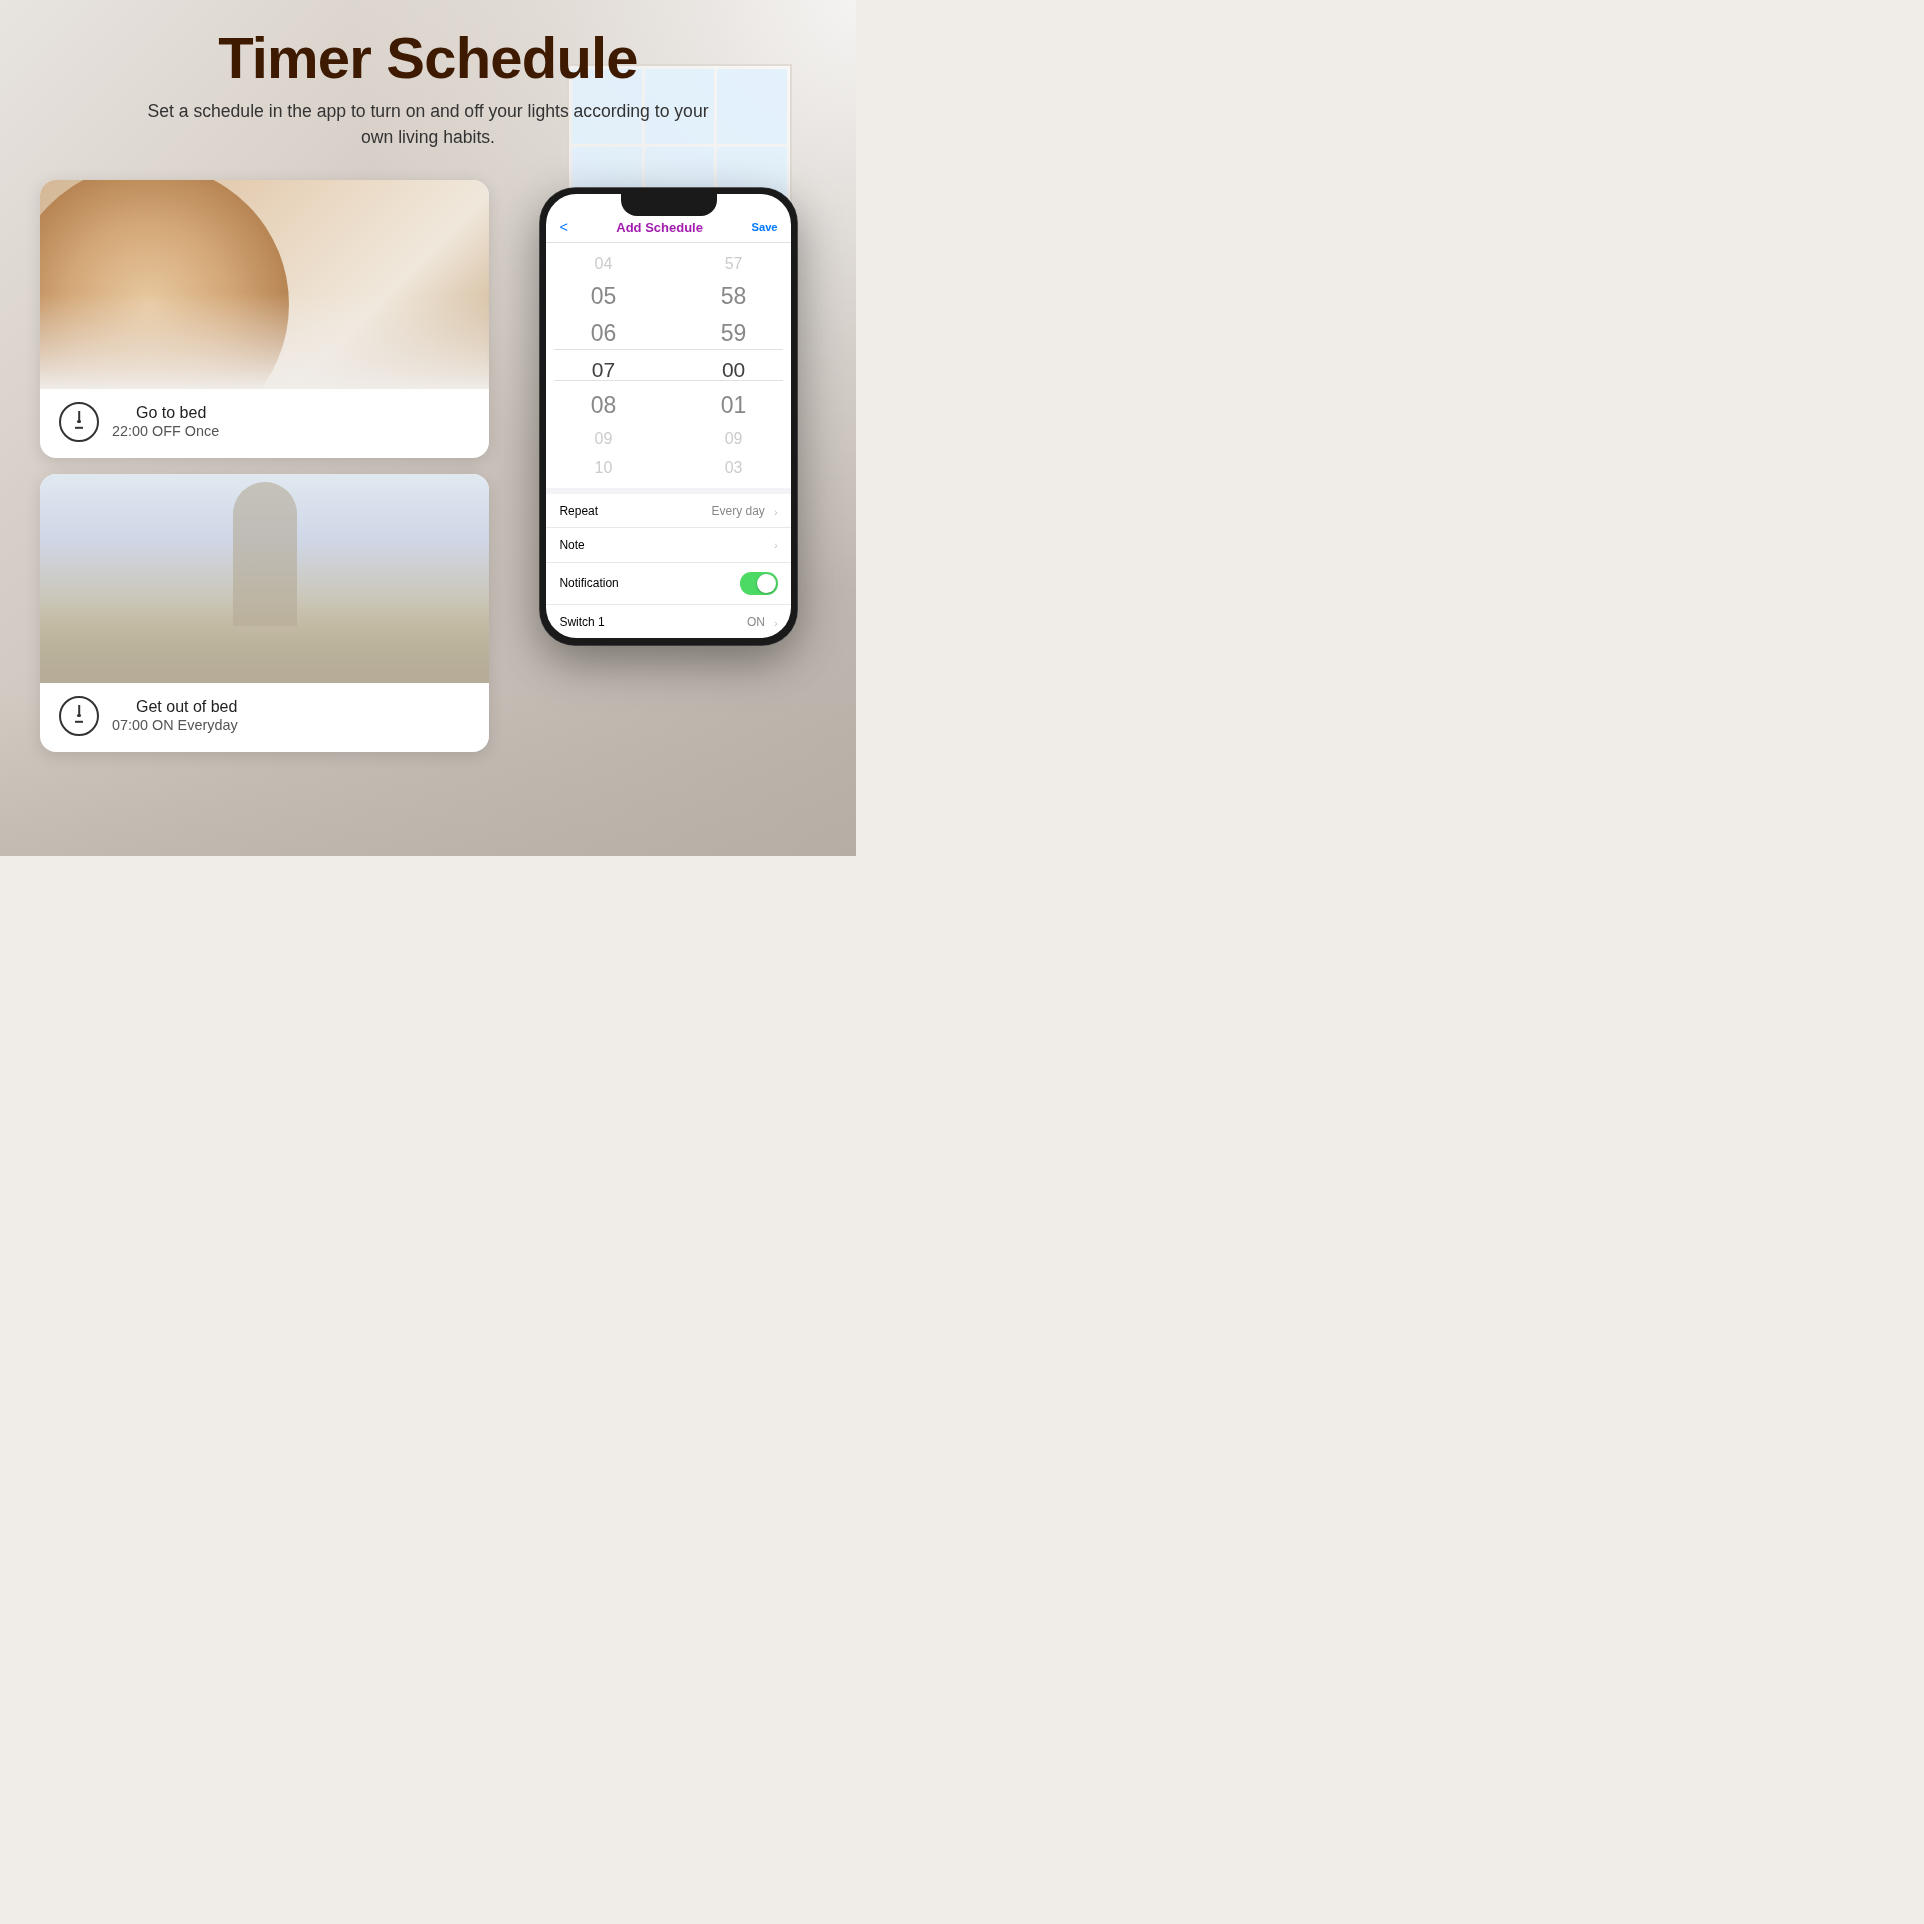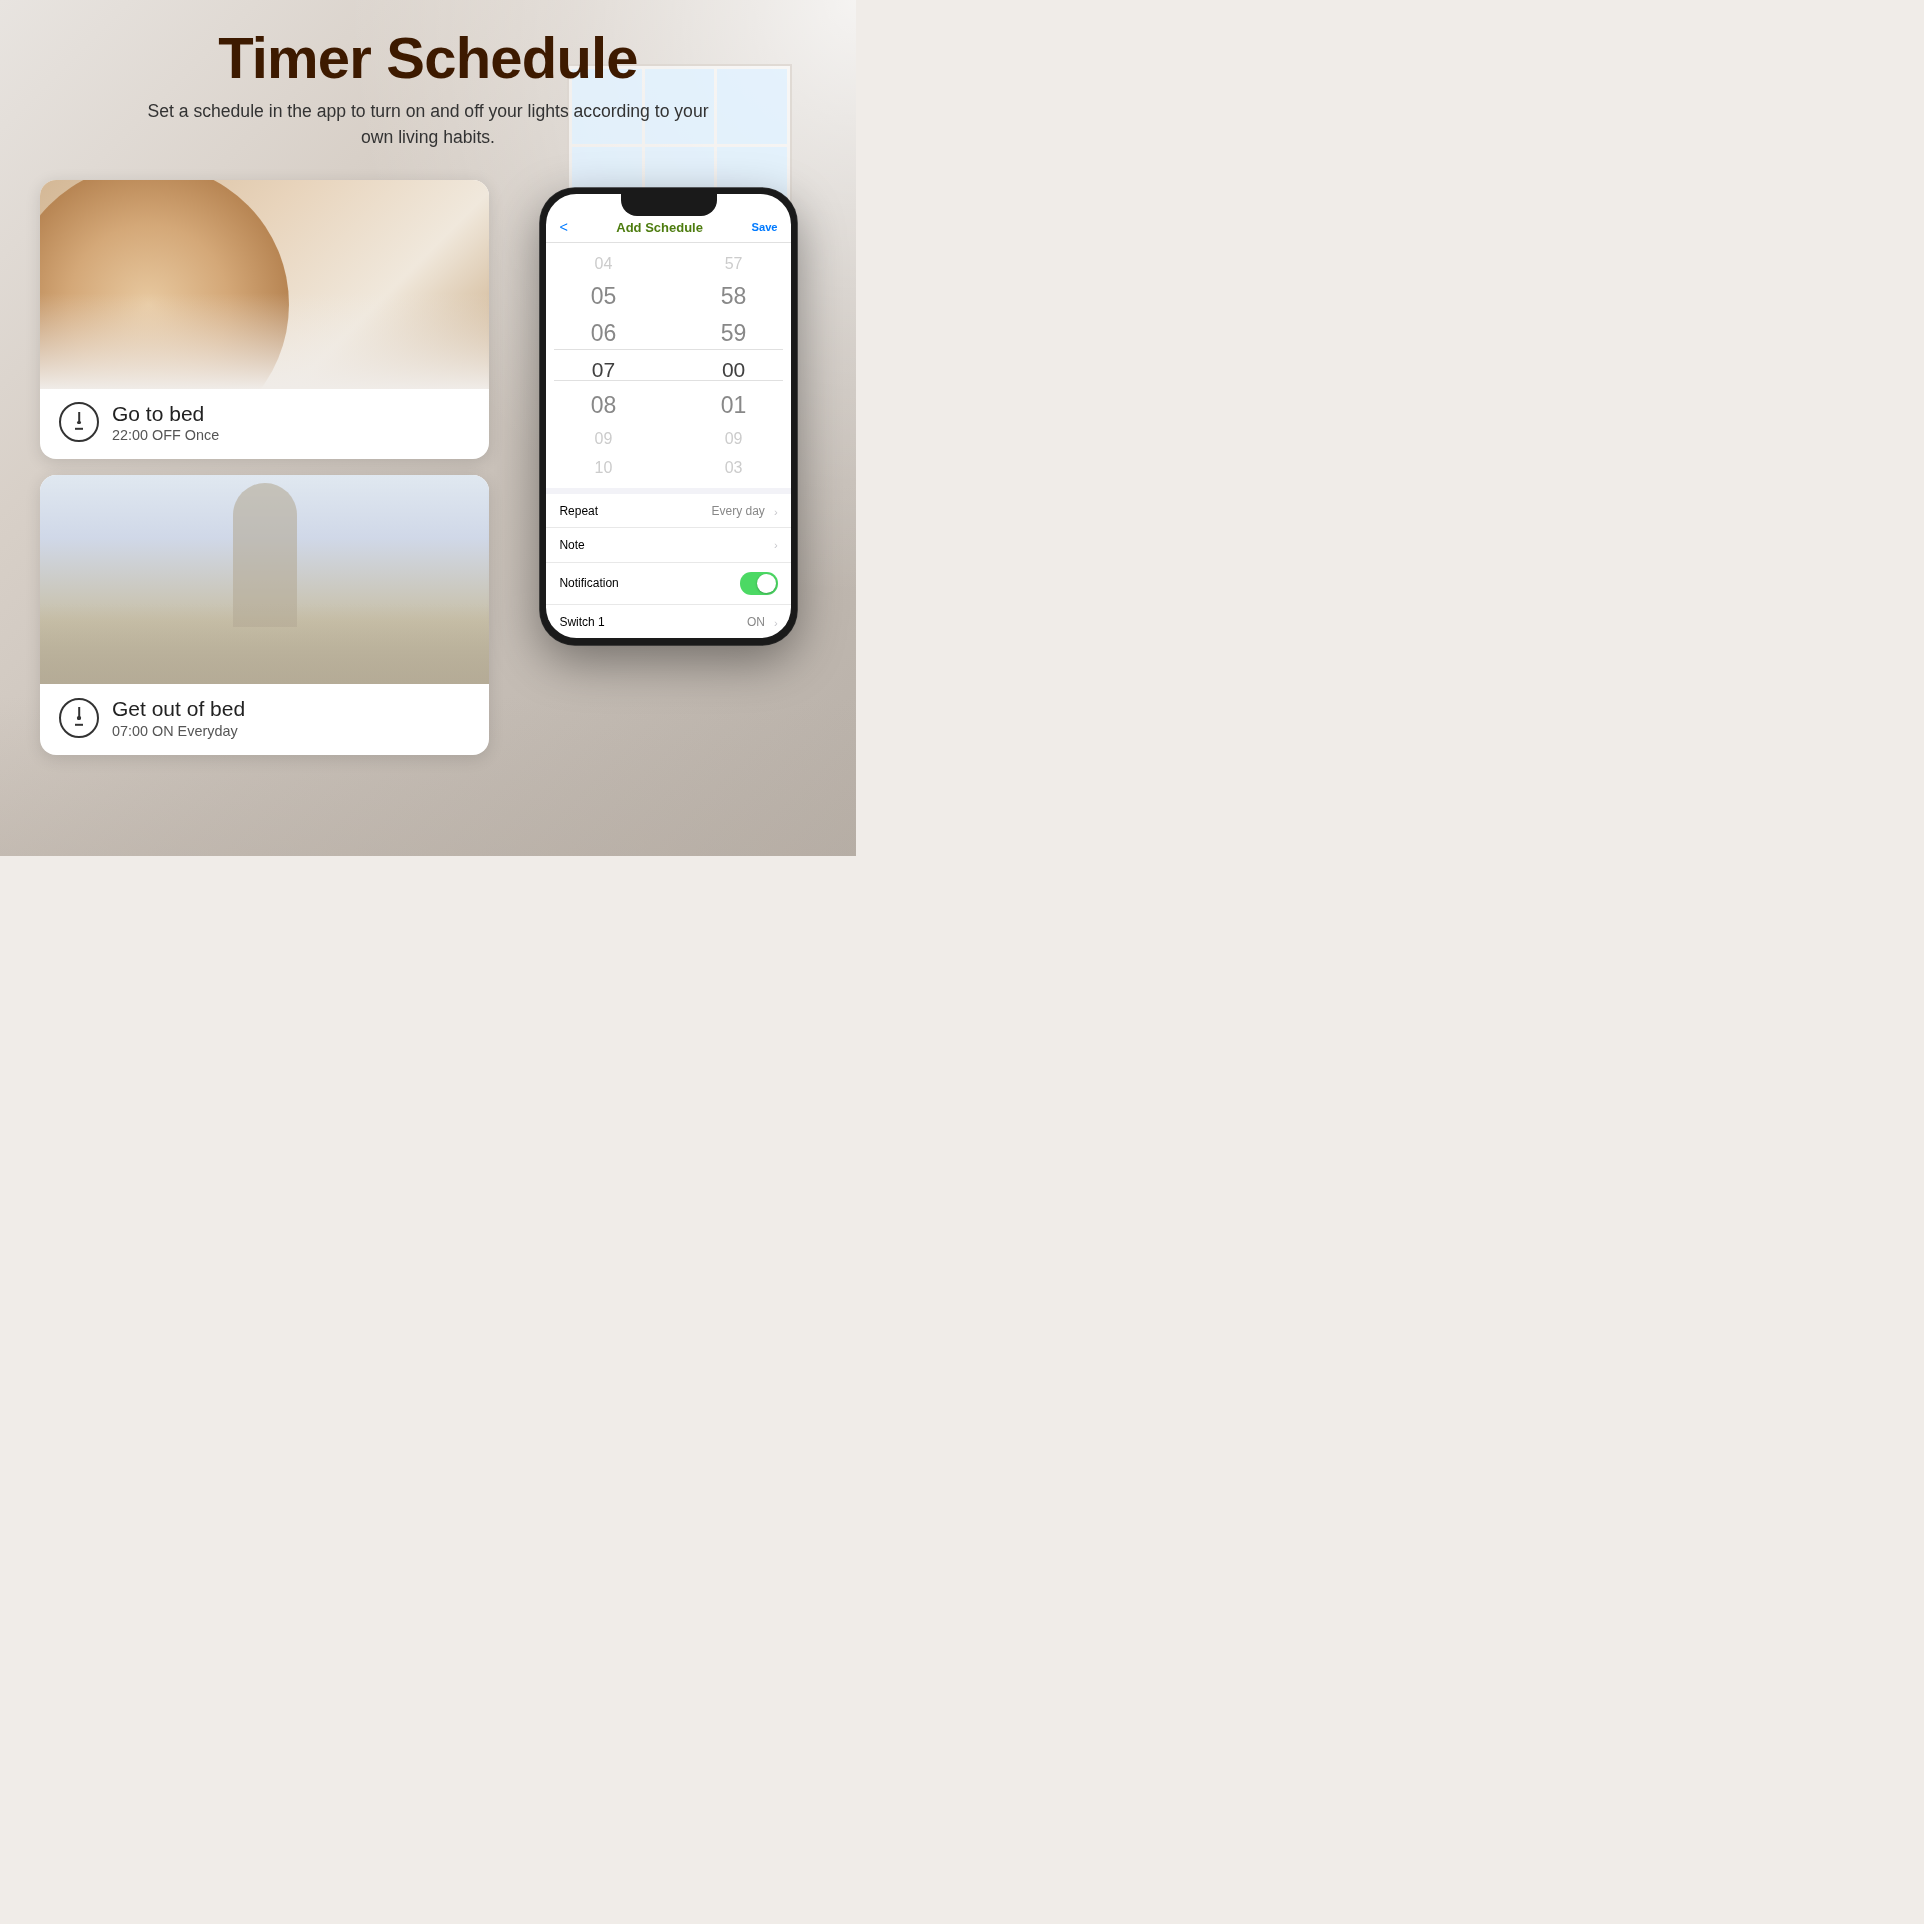--- a/index.html
+++ b/index.html
@@ -139,23 +139,24 @@
 
     .clock-center {
       width: 3.2px;
       height: 3.2px;
       background: #333;
       border-radius: 50%;
       position: absolute;
     }
 
     .card-text h3 {
-      font-size: 21px;
+      font-size: 16px;
       font-weight: 500;
       color: #222;
+      margin-left: 24px;
     }
 
     .card-text p {
       font-size: 14.4px;
       color: #555;
       margin-top: 1.6px;
     }
 
     
     .phone-container {
@@ -277,21 +278,21 @@
 
     .back-btn {
       font-size: 14.4px;
       color: #007AFF;
       cursor: pointer;
     }
 
     .app-title {
       font-size: 13px;
       font-weight: 600;
-      color: #4d7c0f;
+      color: #a21caf;
     }
 
     .save-btn {
       font-size: 11.2px;
       color: #007AFF;
       font-weight: 700;
     }
 
     
     .time-picker {

